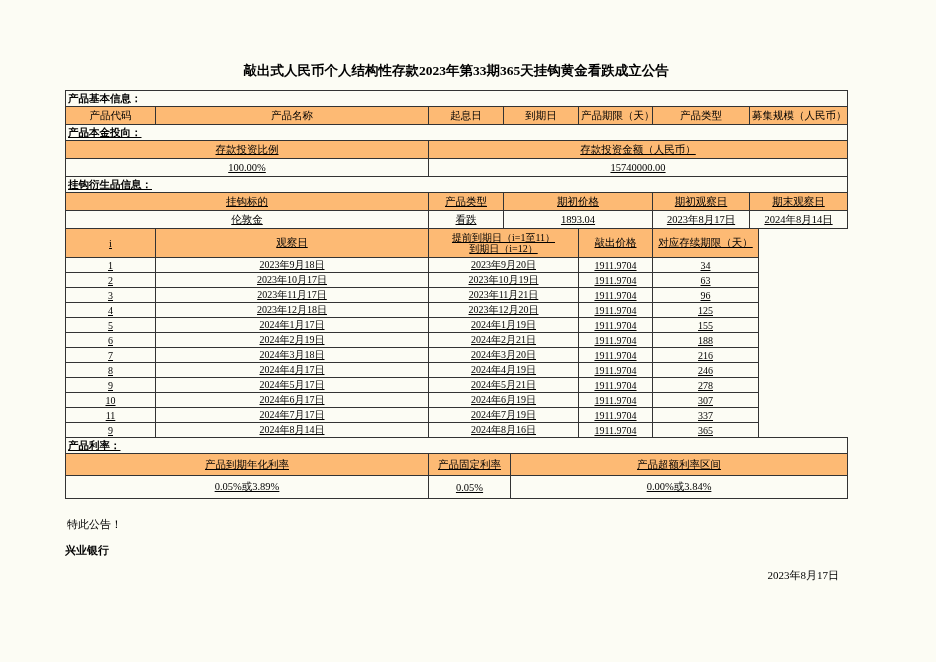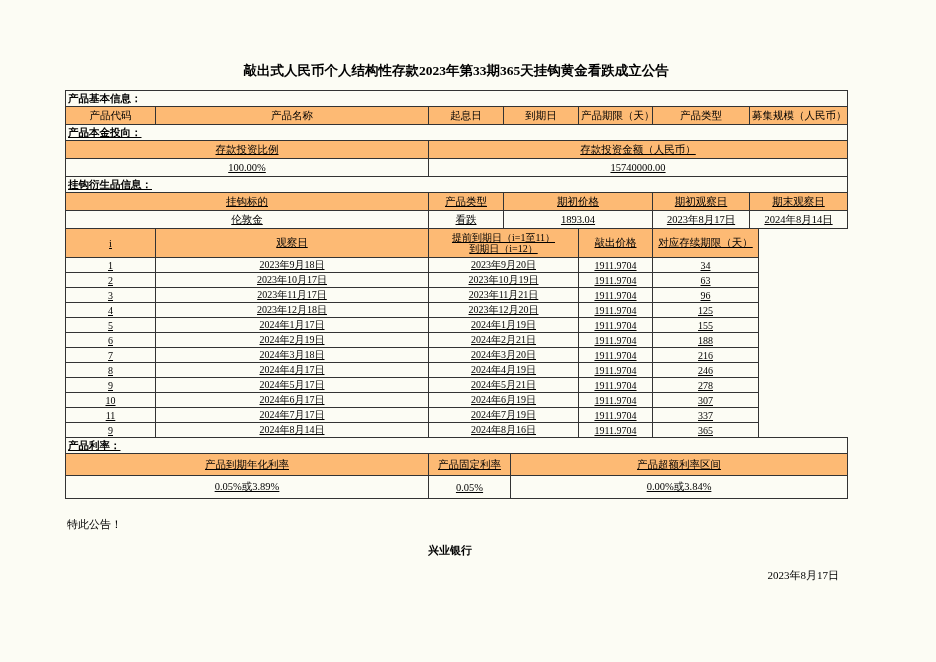--- a/index.html
+++ b/index.html
@@ -33,21 +33,21 @@
   tr.data td { height:17px; }
   tr.small td { font-size:9.5px; }
   table.obs tr.hdr td { height:28px; }
   table.obs td.wrap2 { white-space:pre-line; line-height:1.15; font-size:10px; }
   table.obs tbody td { height:12.5px; font-size:10px; padding:0 1px; }
   table.rates tr.hdr td { height:21px; }
   table.rates tr.data td { height:22px; }
   .note { position:absolute; top:517px; left:67px; font-size:11px; }
   .sign-bank {
     position:absolute; top:543px; left:65px; width:770px;
-    text-align:center; font-weight:bold; font-size:11px;
+    text-align:left; font-weight:bold; font-size:11px;
   }
   .sign-date {
     position:absolute; top:568px; left:65px; width:774px;
     text-align:right; font-size:11px;
   }
 </style>
 </head>
 <body>
 
 <div class="doc">

